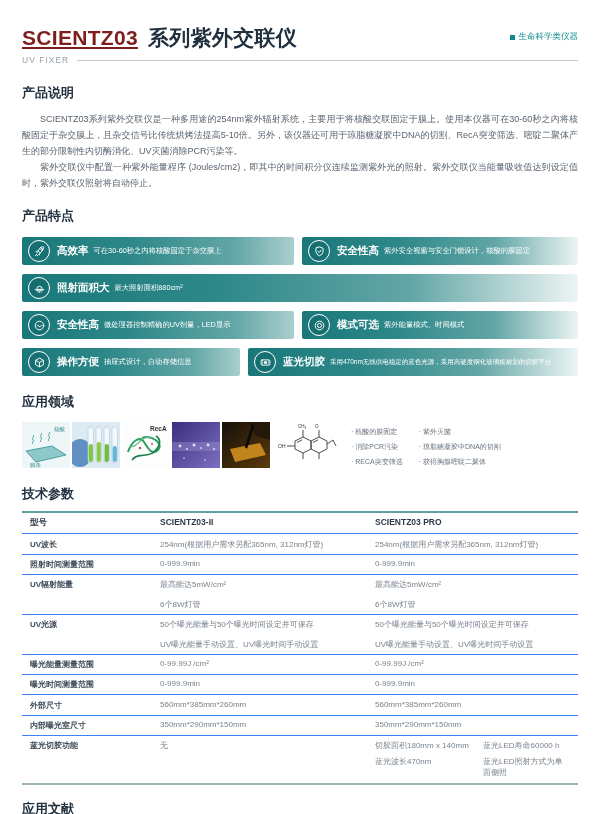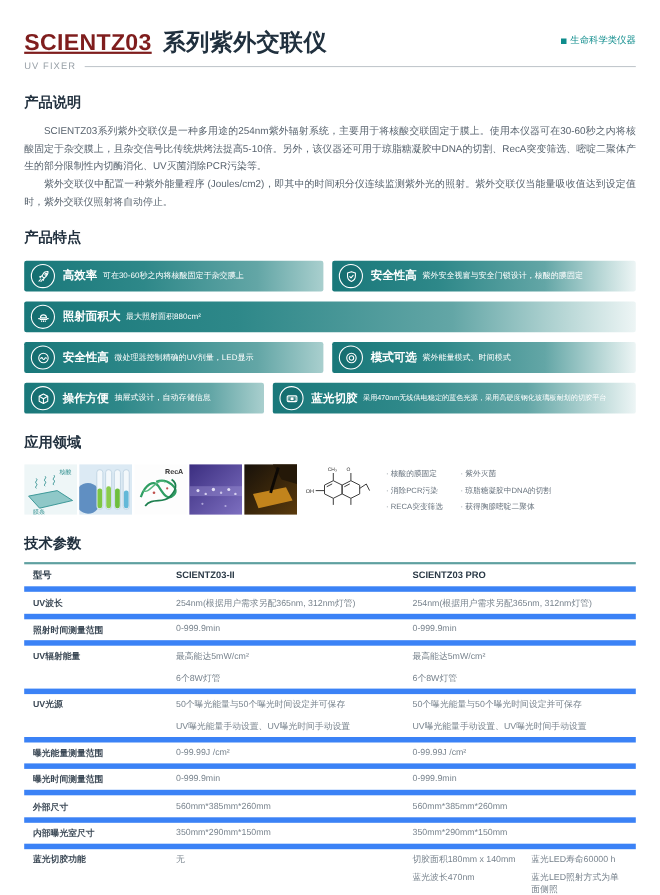--- a/index.html
+++ b/index.html
@@ -52,21 +52,21 @@
   .app-img svg { display: block; }
   .chem { margin-left: 5px; }
   .app-bullets { display: flex; gap: 16px; margin-left: 14px; margin-top: 2px; }
   .bullet { font-size: 7px; color: #68737E; line-height: 2.15; white-space: nowrap; }
   .bullet::before { content: "· "; }
 
   
   .specs { margin-top: 15px; }
   .spec-table { margin-top: 8px; border-top: 2px solid #5FA0A0; border-bottom: 2px solid #9FB4B4; }
   .srow { display: grid; grid-template-columns: 130px 215px 1fr; padding: 4.2px 8px;
-          border-bottom: 5px solid #3b82f6; font-size: 8px; align-items: start; }
+          border-bottom: 1px solid #3b82f6; font-size: 8px; align-items: start; }
   .srow.hdr { font-size: 8.5px; }
   .srow.hdr div { font-weight: bold; color: #2B3A47; }
   .s-label { font-weight: bold; color: #3C4956; }
   .s-val { color: #79848E; }
   .srow.nb, .srow.last { border-bottom: none; }
   .dual { display: grid; grid-template-columns: 108px 1fr; row-gap: 5px; color: #79848E; }
 
   
   .refs { margin-top: 15px; }
 

